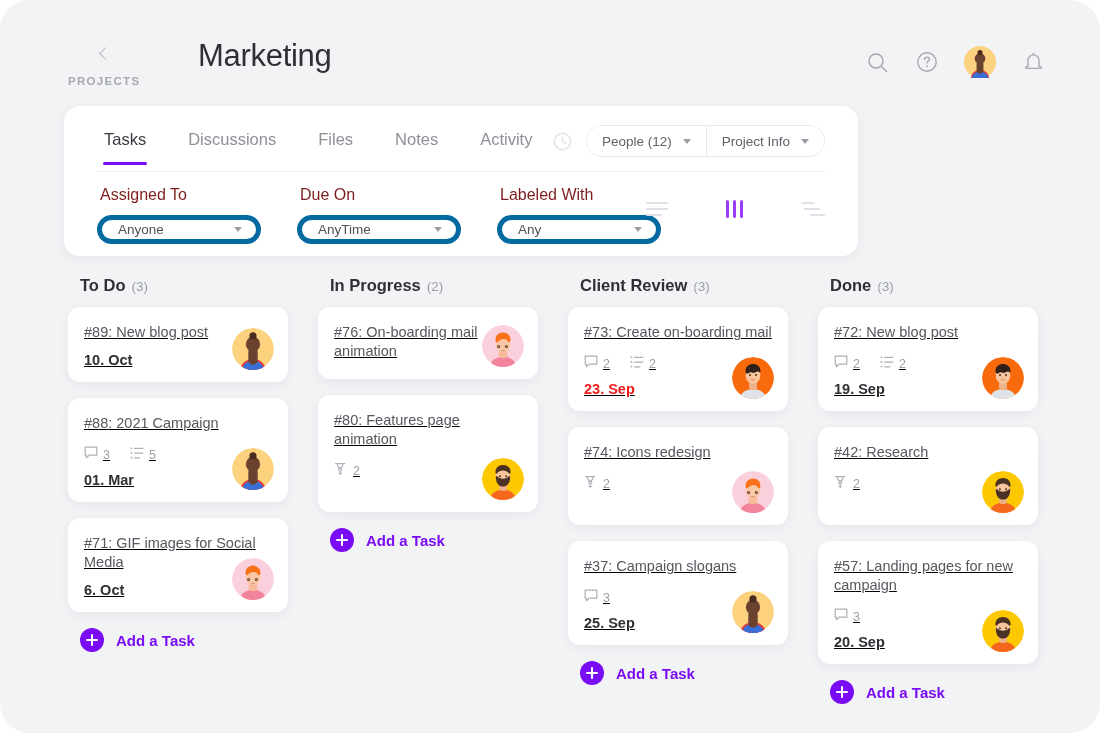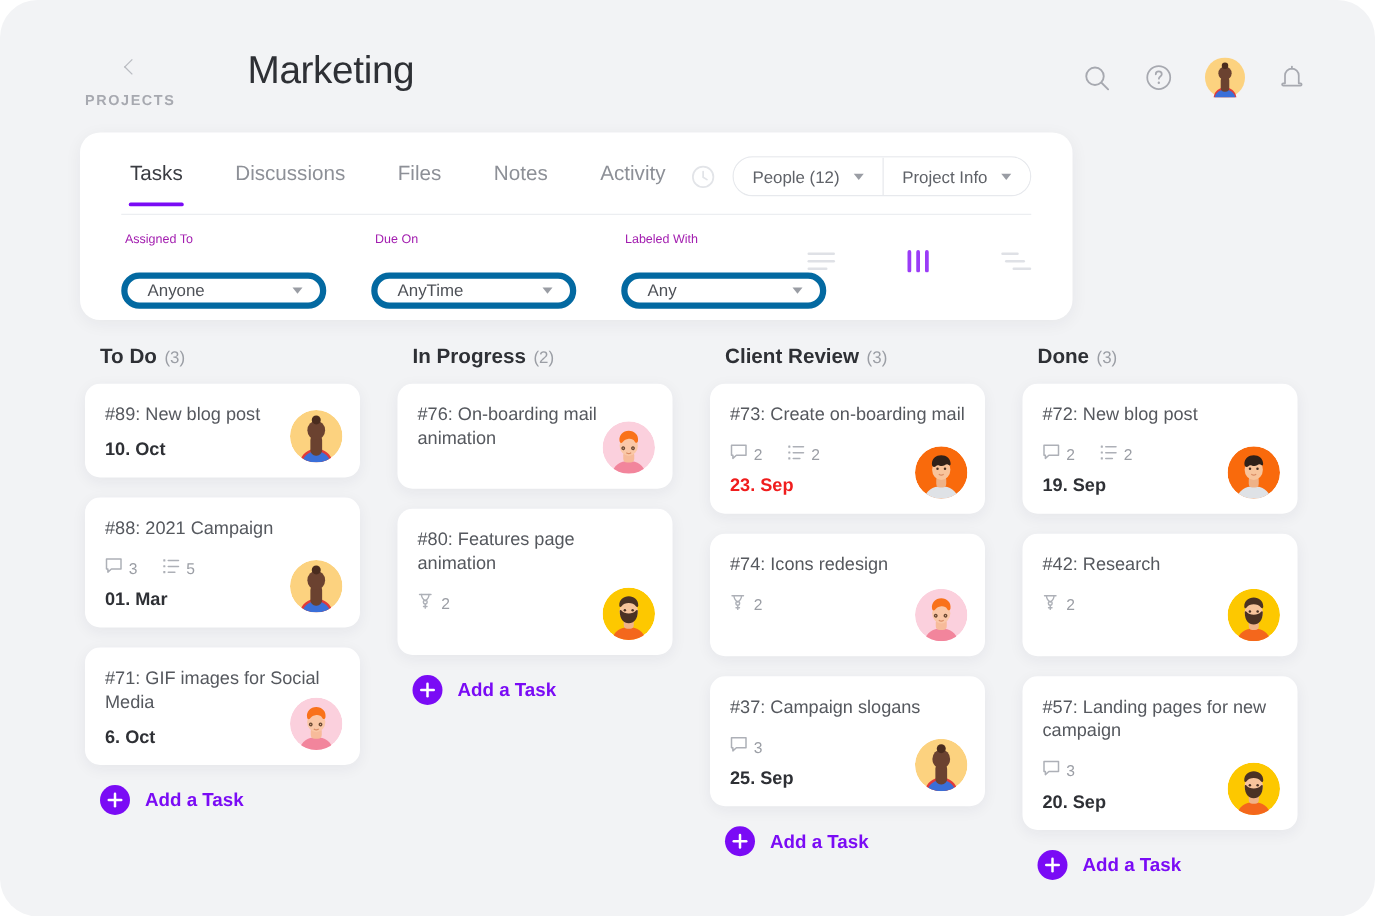--- a/index.html
+++ b/index.html
@@ -91,21 +91,21 @@
     width: 0; height: 0; border-left: 4.5px solid transparent; border-right: 4.5px solid transparent;
     border-top: 5px solid #9a9da4;
   }
 
   
   .filters {
     position: absolute; left: 33px; top: 80px;
     display: flex; gap: 36px;
   }
   .filter { width: 164px; }
-  .filter-label { font-size: 10px; color: #a21caf; margin-bottom: 21px; padding-left: 3px;}
+  .filter-label { font-size: 16px; color: #7f1d1d; margin-bottom: 11px; padding-left: 3px;}
   .select {
     height: 29px; border: 5px solid #0369a1; border-radius: 15px;
     display: flex; align-items: center; justify-content: space-between;
     padding: 0 14px 0 16px; background: #fff; cursor: pointer;
   }
   .select span { font-size: 13.5px; color: #4e5157; }
 
   .viewicons {
     position: absolute; right: 32px; top: 92px;
     display: flex; align-items: center; gap: 52px;
@@ -122,20 +122,21 @@
   .col-name { font-size: 16.5px; font-weight: 700; color: #2e3035; }
   .col-count { font-size: 13.5px; color: #9b9ea5; }
 
   .card {
     background: #fff; border-radius: 12px;
     box-shadow: 0 3px 12px rgba(40,42,60,0.06);
     padding: 16px 16px 14px 16px;
     margin-bottom: 16px;
     position: relative;
     cursor: pointer;
+    text-decoration: underline;
   }
   .card-title { font-size: 14.5px; color: #55585e; line-height: 19px; }
   .meta { display: flex; gap: 20px; align-items: center; margin-top: 14px; height: 15px;}
   .meta-item { display: flex; align-items: center; gap: 5px; }
   .meta-item span { font-size: 12.5px; color: #9b9ea5; }
   .date {
     font-size: 14.5px; font-weight: 700; color: #2e3035; margin-top: 10px;
   }
   .date.overdue { color: #f01d1d; }
   .avatar {
@@ -358,21 +359,21 @@
         <div class="addtask">
           <span class="plus"></span>
           <span class="addtask-label">Add a Task</span>
         </div>
       </div>
       <div class="column">
         <div class="col-head">
           <span class="col-name">In Progress</span>
           <span class="col-count">(2)</span>
         </div>
-        <div class="card" style="padding-bottom: 30px;">
+        <div class="card" style="padding-bottom: 18px;">
           <div class="card-title">#76: On-boarding mail animation</div>
           <div class="avatar">
             <svg id="av-ginger-pink" viewBox="0 0 42 42" width="42" height="42">
     <circle cx="21" cy="21" r="21" fill="#fbd0dd"></circle>
     <path d="M7.5 42c1.3-6.8 6.6-10.2 13.5-10.2S33.2 35.2 34.5 42z" fill="#f2859c"></path>
     <rect x="16.6" y="24" width="8.8" height="9" rx="3.2" fill="#f7bb9a"></rect>
     <ellipse cx="21" cy="19.5" rx="7.3" ry="8.2" fill="#fac7a6"></ellipse>
     <path d="M13.6 15.6c-.6-4.3 2.8-8 7.4-8s8 3.5 7.4 8c-.3 2.1-2 2.1-2.7.6-.8-1.7-3.1-2.5-5.5-2-2.2.5-3.4 1.6-4 2.4-.9 1.2-2.3 1.1-2.6-1z" fill="#f9721a"></path>
     <path d="M17.6 21.6a1 1 0 1 1 0-.1M25.4 21.6a1 1 0 1 1 0-.1" stroke="#6b4a33" stroke-width="1.1" fill="none" stroke-linecap="round"></path>
     <path d="M19.4 25.4c1 .7 2.2.7 3.2 0" stroke="#d88a63" stroke-width="1" fill="none" stroke-linecap="round"></path>

